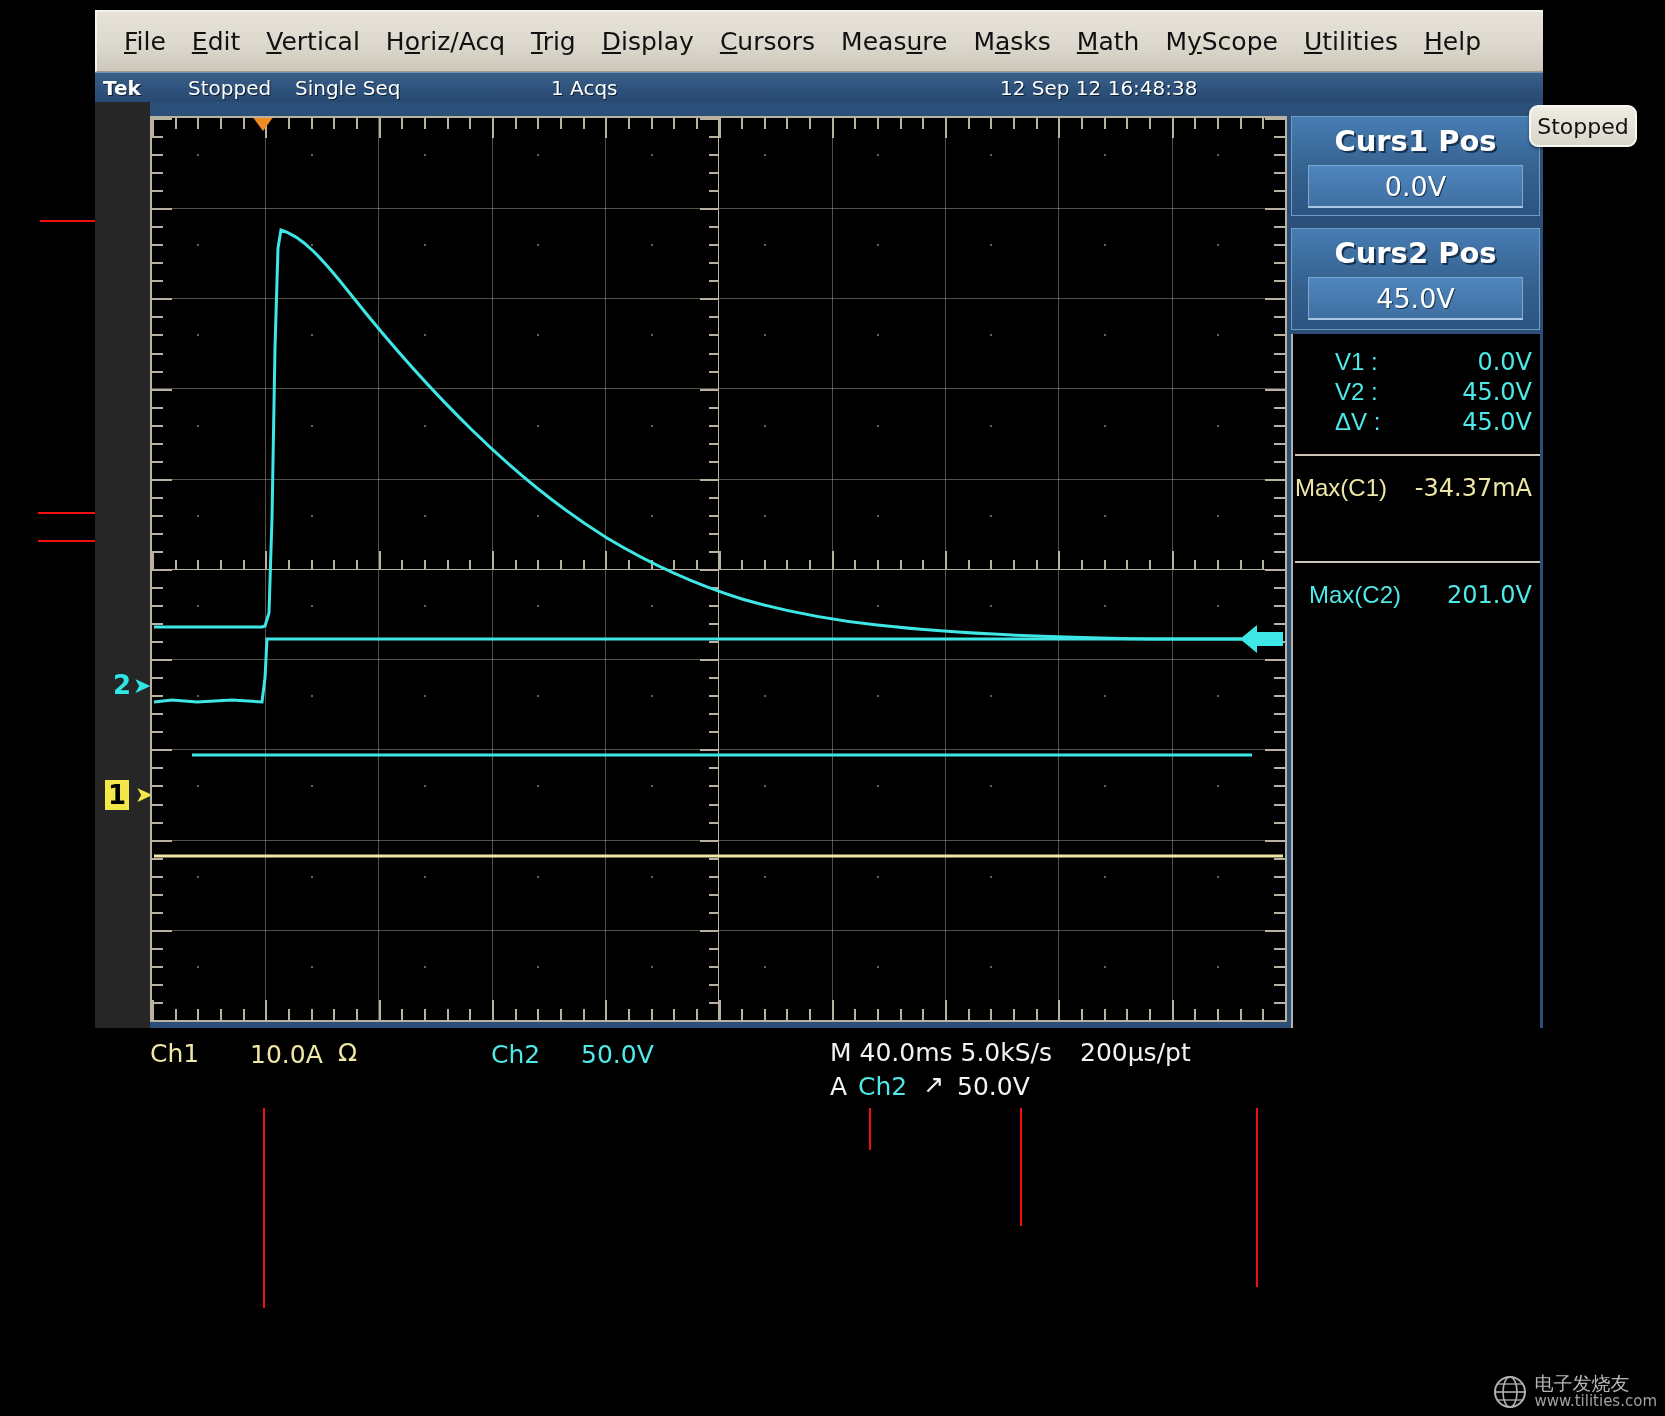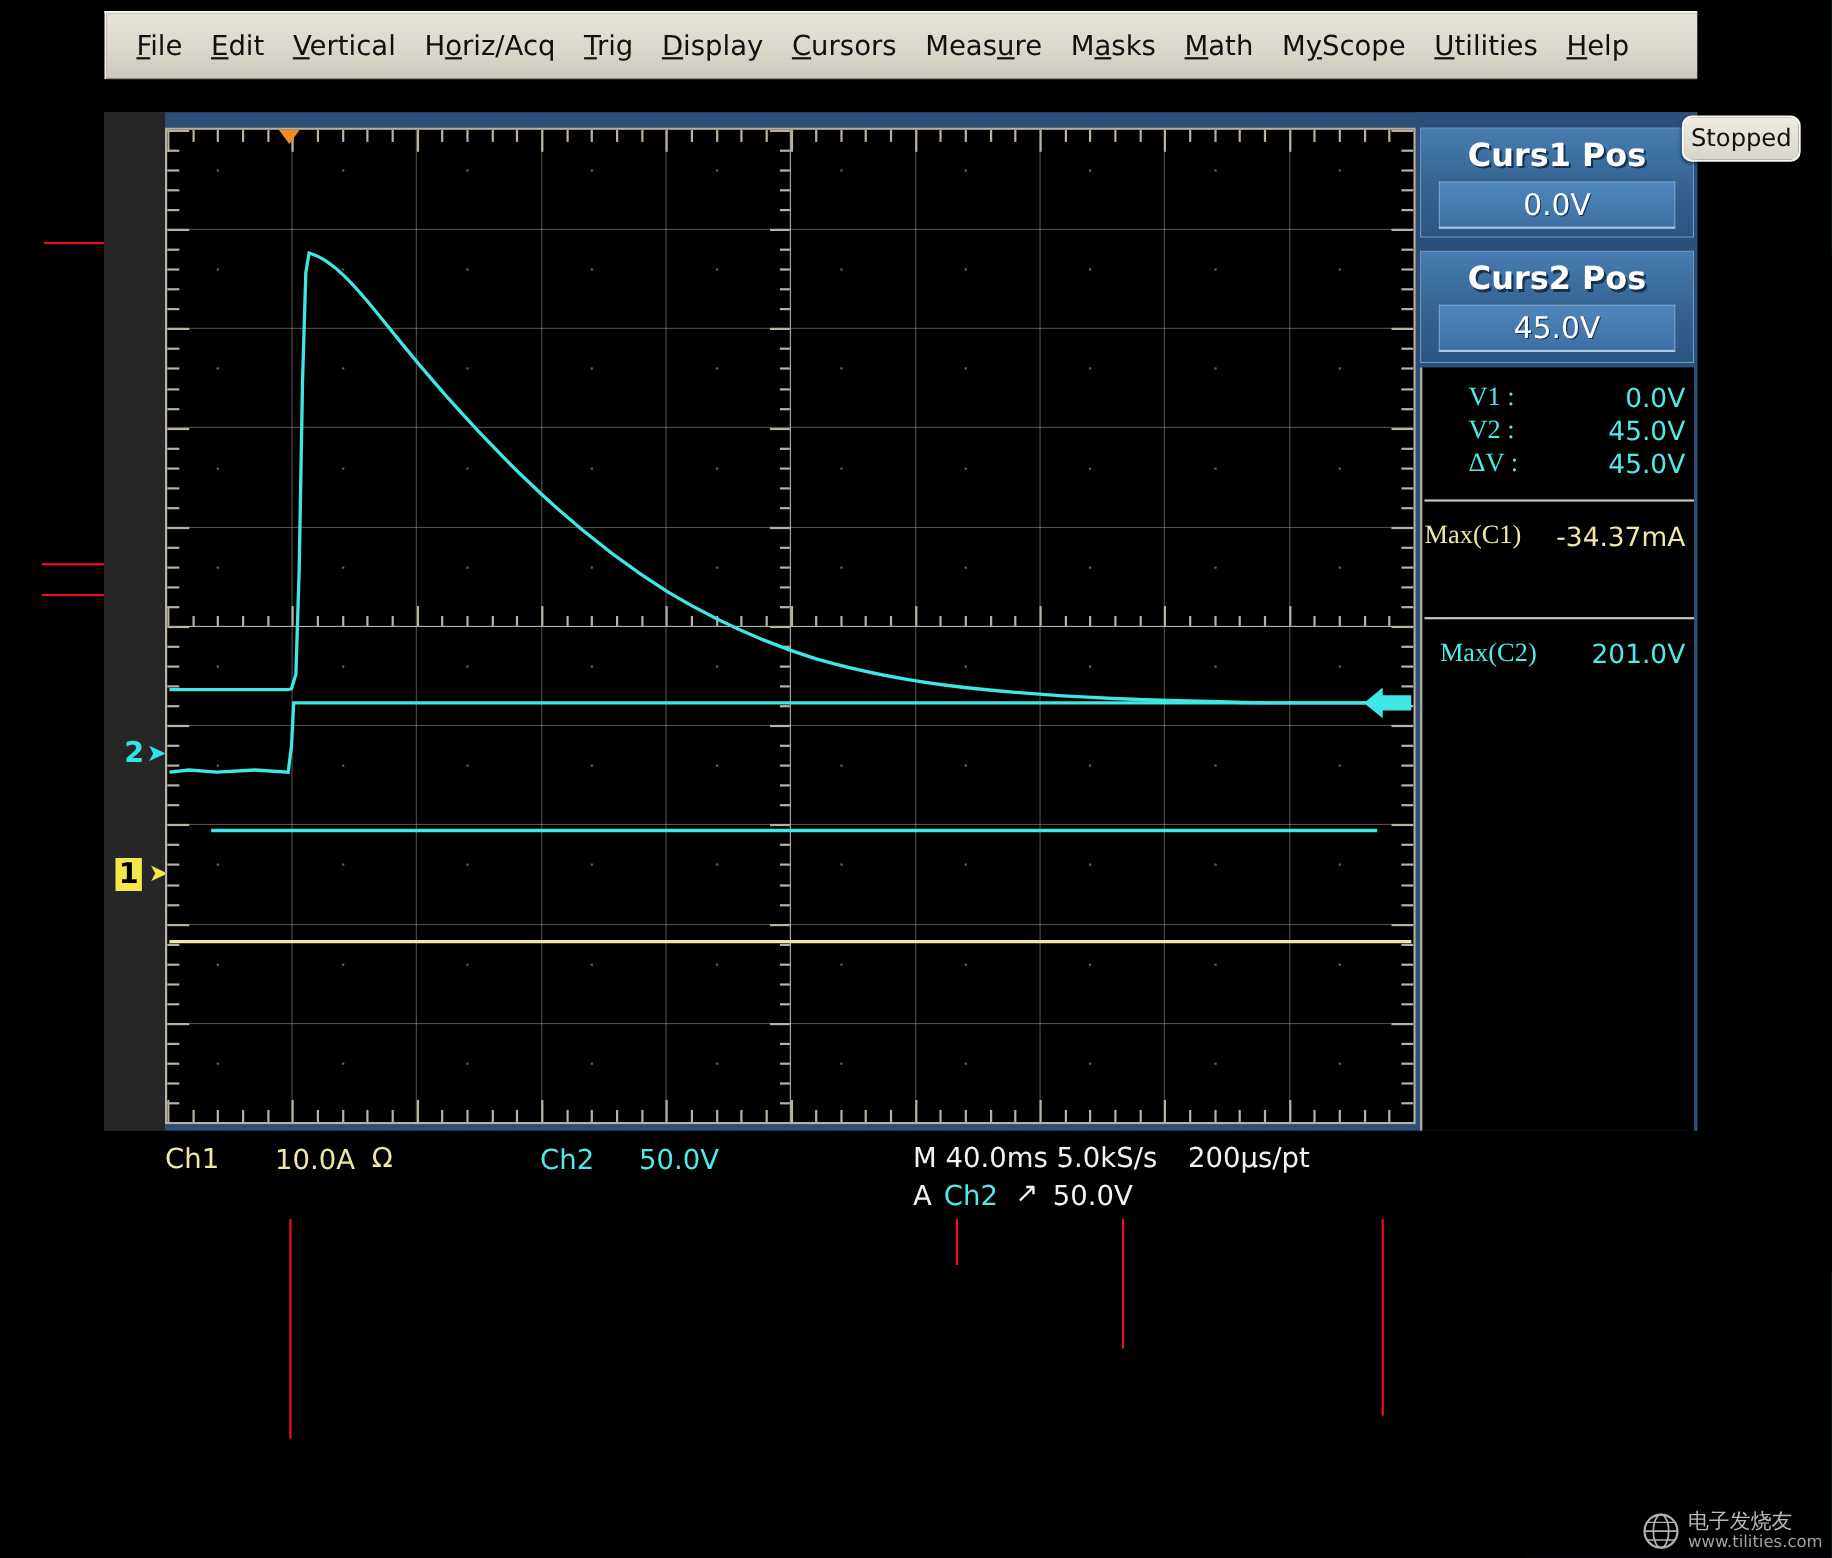--- a/index.html
+++ b/index.html
@@ -75,21 +75,21 @@
   .curs-field{margin:7px 16px 9px 16px;height:40px;
      background:linear-gradient(#4f86bd,#3f6fa3);
      border:1px solid #7fa9cf;border-bottom:2px solid #a8c8e4;
      display:flex;align-items:center;justify-content:center;}
   .curs-val{color:#fff;font-size:27px;font-family:"DejaVu Sans",sans-serif;text-shadow:1px 1px 0 #17324f;}
 
   
   #measblock{position:absolute;left:3px;top:232px;width:249px;height:694px;background:#000;
      border-left:2px solid #b9b2a0;box-sizing:border-box;}
   .meas-row{position:absolute;width:100%;height:28px;}
-  .meas-lbl{position:absolute;font-size:24px;font-family:Liberation Serif, serif;}
+  .meas-lbl{position:absolute;font-size:24px;font-family:Liberation Sans, sans-serif;}
   .meas-val{position:absolute;font-size:24px;font-family:"DejaVu Sans",sans-serif;right:8px;text-align:right;}
   .cyan{color:#4fe9e9;}
   .yellow{color:#efe7a6;}
   .hr{position:absolute;left:2px;right:0;height:2px;background:#ccc7b8;}
 
   
   #buttonspill{position:absolute;left:1434px;top:95px;width:104px;height:38px;
      background:linear-gradient(#efece3,#d9d5c9);border:2px solid #f7f5ef;
      border-radius:9px;display:flex;align-items:center;justify-content:center;
      color:#111;font-size:22px;font-family:"DejaVu Sans",sans-serif;
@@ -138,20 +138,27 @@
       <div class="menu-item"><u>D</u>isplay</div>
       <div class="menu-item"><u>C</u>ursors</div>
       <div class="menu-item">Meas<u>u</u>re</div>
       <div class="menu-item">M<u>a</u>sks</div>
       <div class="menu-item"><u>M</u>ath</div>
       <div class="menu-item">M<u>y</u>Scope</div>
       <div class="menu-item"><u>U</u>tilities</div>
       <div class="menu-item"><u>H</u>elp</div>
     </div>
 
+    <div id="statusbar">
+      <div class="st-tek">Tek</div>
+      <div class="st-stopped">Stopped</div>
+      <div class="st-single">Single Seq</div>
+      <div class="st-acqs">1 Acqs</div>
+      <div class="st-date">12 Sep 12 16:48:38</div>
+    </div>
 
     <div id="blueback">
 
       <div id="gutter"></div>
 
       <div class="chan-badge" id="ch2badge" style="left:18px;top:568px;">
         <span>2</span>
         <span class="arrowr">➤</span>
       </div>
       <div class="chan-badge" id="ch1badge" style="left:10px;top:678px;">

